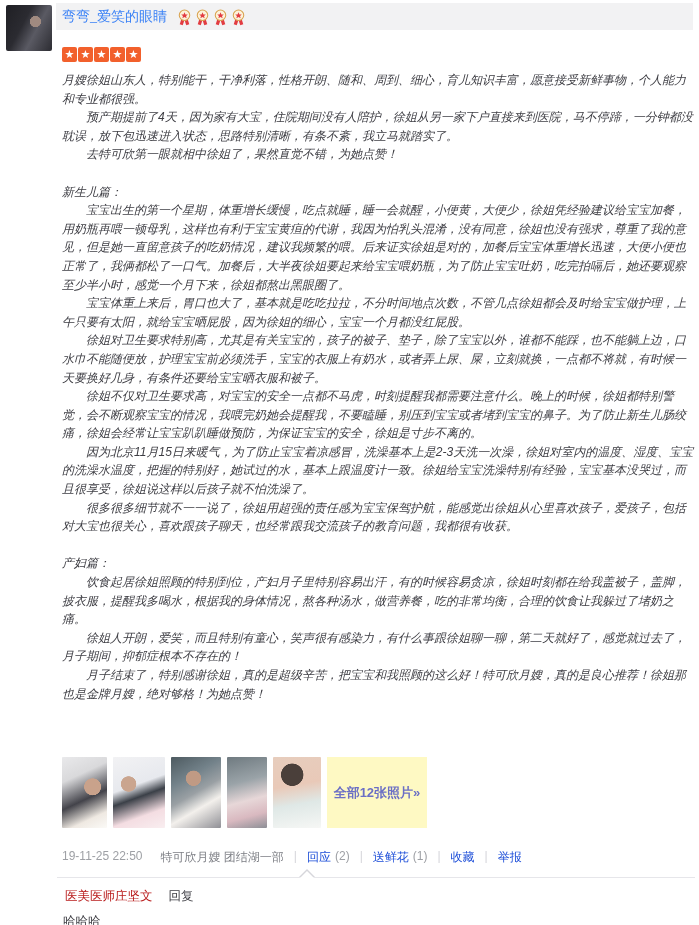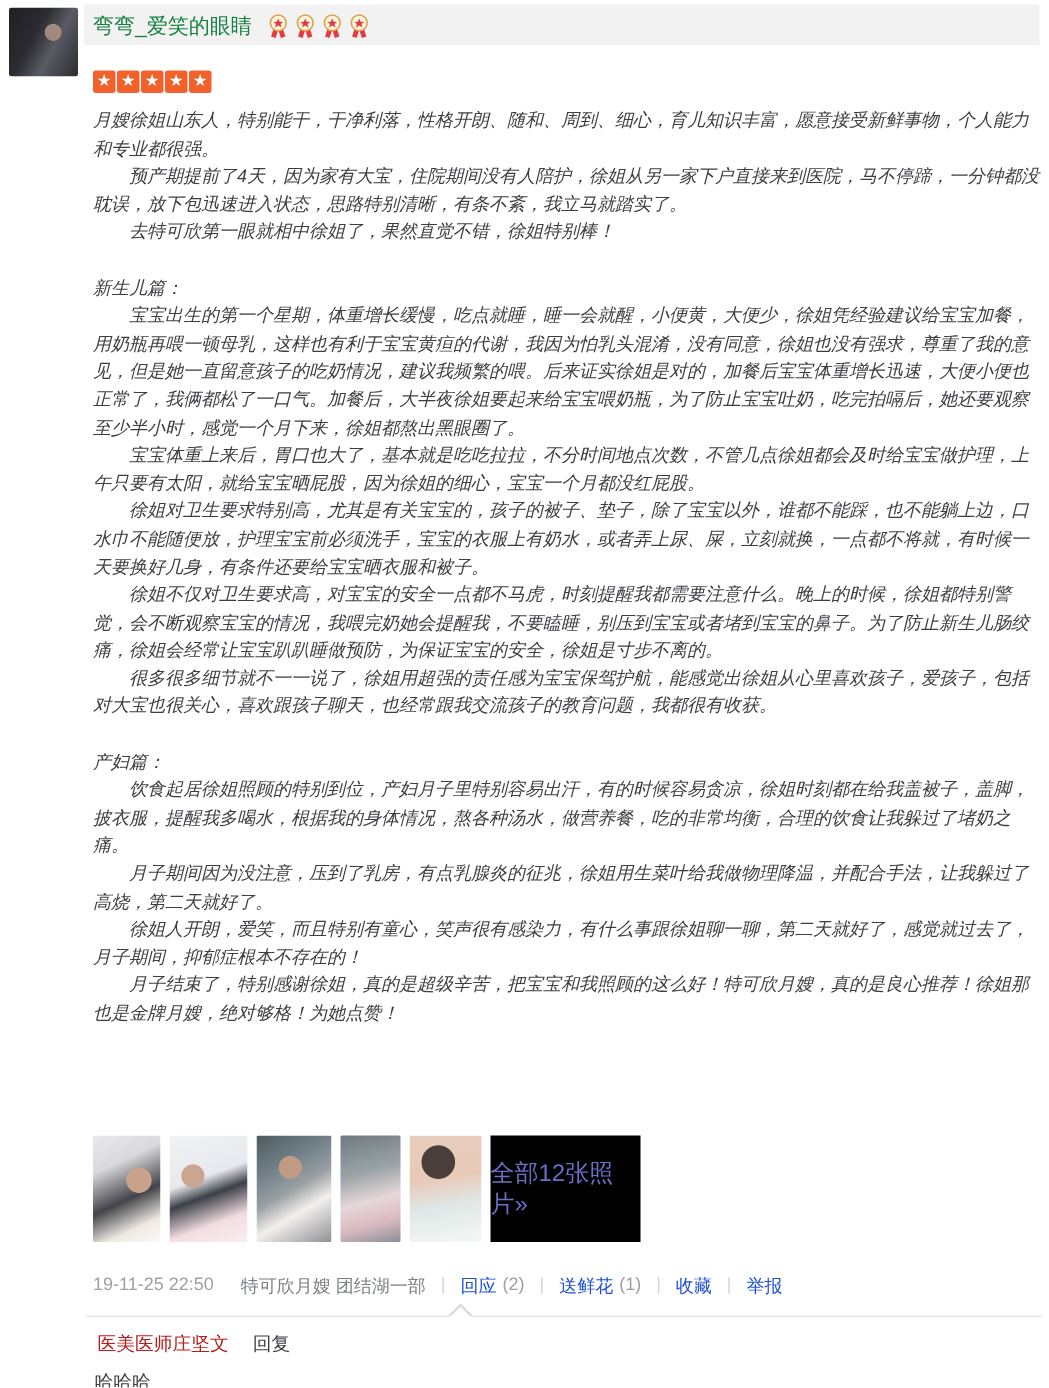--- a/index.html
+++ b/index.html
@@ -11,21 +11,21 @@
   .page{position:relative;width:699px;height:925px;overflow:hidden;}
 
   
   .header-band{position:absolute;left:56px;top:3px;width:637px;height:27px;background:#f2f2f3;}
   .avatar{position:absolute;left:6px;top:5px;width:46px;height:46px;border-radius:2px;
     background:
       radial-gradient(circle at 64% 36%, #a08a80 0, #a08a80 13%, rgba(0,0,0,0) 14%),
       linear-gradient(118deg,#1f1f24 0%,#2b2b31 38%,#5a5a63 62%,#2c2c32 100%);
   }
   .user-row{position:absolute;left:62px;top:7px;height:20px;display:flex;align-items:center;}
-  .username{font-size:14px;color:#15803d;line-height:20px;}
+  .username{font-size:14px;color:#3b82f6;line-height:20px;font-family:Liberation Serif, serif;}
   .medals{display:flex;align-items:center;margin-left:10px;gap:3px;}
   .medal{width:15px;height:17px;display:inline-block;}
 
   
   .stars{position:absolute;left:62px;top:47px;display:flex;gap:1px;}
   .star{width:15px;height:15px;background:#f2602c;border-radius:2px;color:#ffffff;
     font-size:11px;line-height:15px;text-align:center;display:inline-block;}
 
   
   .review{position:absolute;left:62px;top:71px;width:633px;height:684px;overflow:hidden;
@@ -43,22 +43,22 @@
       radial-gradient(circle at 30% 38%, #caa58f 0,#caa58f 13%,rgba(0,0,0,0) 14%),
       linear-gradient(160deg,#f2f2f4 0%,#e7e9ee 40%,#3b4048 55%,#f4dde2 78%,#f9eef0 100%);}
   .ph3{width:50px;background:
       radial-gradient(circle at 45% 30%, #c09a84 0,#c09a84 13%,rgba(0,0,0,0) 14%),
       linear-gradient(150deg,#4d5a60 0%,#73828a 30%,#9aa0a4 50%,#f3f0ec 68%,#8f8f95 100%);}
   .ph4{width:40px;background:
       linear-gradient(165deg,#6f7a80 0%,#9aa3a8 35%,#e7d7d8 60%,#d9b9c0 80%,#8d8f96 100%);}
   .ph5{width:48px;background:
       radial-gradient(circle at 40% 25%, #4a3f3a 0,#4a3f3a 18%,rgba(0,0,0,0) 19%),
       linear-gradient(170deg,#e7cdbd 0%,#e9c9b8 40%,#dfe8e6 65%,#f6f7f5 100%);}
-  .more-photos{width:100px;height:71px;background:#000000;display:flex;align-items:center;
-    justify-content:center;font-size:16px;color:#6b6fc5;cursor:pointer;}
+  .more-photos{width:100px;height:71px;background:#fef9c3;display:flex;align-items:center;
+    justify-content:center;font-size:13px;color:#6b6fc5;cursor:pointer;font-weight:bold;}
 
   
   .meta{position:absolute;left:62px;top:849px;font-size:12px;display:flex;align-items:flex-start;white-space:nowrap;}
   .meta .date{color:#9ea0a5;}
   .meta .source{color:#7d7f85;margin-left:18px;}
   .meta .sep{color:#d5d5da;margin:0 10px;}
   .meta .action{color:#1d4ed8;cursor:pointer;}
   .meta .count{color:#9ea0a5;margin-left:4px;}
 
   
@@ -125,30 +125,30 @@
     <span class="star">★</span>
     <span class="star">★</span>
     <span class="star">★</span>
     <span class="star">★</span>
     <span class="star">★</span>
   </div>
 
   <div class="review">
     <p>月嫂徐姐山东人，特别能干，干净利落，性格开朗、随和、周到、细心，育儿知识丰富，愿意接受新鲜事物，个人能力和专业都很强。</p>
     <p>　　预产期提前了4天，因为家有大宝，住院期间没有人陪护，徐姐从另一家下户直接来到医院，马不停蹄，一分钟都没耽误，放下包迅速进入状态，思路特别清晰，有条不紊，我立马就踏实了。</p>
-    <p>　　去特可欣第一眼就相中徐姐了，果然直觉不错，徐姐特别棒！</p>
+    <p>　　去特可欣第一眼就相中徐姐了，果然直觉不错，为她点赞！</p>
     <p class="section-head">新生儿篇：</p>
     <p>　　宝宝出生的第一个星期，体重增长缓慢，吃点就睡，睡一会就醒，小便黄，大便少，徐姐凭经验建议给宝宝加餐，用奶瓶再喂一顿母乳，这样也有利于宝宝黄疸的代谢，我因为怕乳头混淆，没有同意，徐姐也没有强求，尊重了我的意见，但是她一直留意孩子的吃奶情况，建议我频繁的喂。后来证实徐姐是对的，加餐后宝宝体重增长迅速，大便小便也正常了，我俩都松了一口气。加餐后，大半夜徐姐要起来给宝宝喂奶瓶，为了防止宝宝吐奶，吃完拍嗝后，她还要观察至少半小时，感觉一个月下来，徐姐都熬出黑眼圈了。</p>
     <p>　　宝宝体重上来后，胃口也大了，基本就是吃吃拉拉，不分时间地点次数，不管几点徐姐都会及时给宝宝做护理，上午只要有太阳，就给宝宝晒屁股，因为徐姐的细心，宝宝一个月都没红屁股。</p>
     <p>　　徐姐对卫生要求特别高，尤其是有关宝宝的，孩子的被子、垫子，除了宝宝以外，谁都不能踩，也不能躺上边，口水巾不能随便放，护理宝宝前必须洗手，宝宝的衣服上有奶水，或者弄上尿、屎，立刻就换，一点都不将就，有时候一天要换好几身，有条件还要给宝宝晒衣服和被子。</p>
     <p>　　徐姐不仅对卫生要求高，对宝宝的安全一点都不马虎，时刻提醒我都需要注意什么。晚上的时候，徐姐都特别警觉，会不断观察宝宝的情况，我喂完奶她会提醒我，不要瞌睡，别压到宝宝或者堵到宝宝的鼻子。为了防止新生儿肠绞痛，徐姐会经常让宝宝趴趴睡做预防，为保证宝宝的安全，徐姐是寸步不离的。</p>
+    <p>　　因为北京11月15日来暖气，为了防止宝宝着凉感冒，洗澡基本上是2-3天洗一次澡，徐姐对室内的温度、湿度、宝宝的洗澡水温度，把握的特别好，她试过的水，基本上跟温度计一致。徐姐给宝宝洗澡特别有经验，宝宝基本没哭过，而且很享受，徐姐说这样以后孩子就不怕洗澡了。</p>
     <p>　　很多很多细节就不一一说了，徐姐用超强的责任感为宝宝保驾护航，能感觉出徐姐从心里喜欢孩子，爱孩子，包括对大宝也很关心，喜欢跟孩子聊天，也经常跟我交流孩子的教育问题，我都很有收获。</p>
     <p class="section-head">产妇篇：</p>
     <p>　　饮食起居徐姐照顾的特别到位，产妇月子里特别容易出汗，有的时候容易贪凉，徐姐时刻都在给我盖被子，盖脚，披衣服，提醒我多喝水，根据我的身体情况，熬各种汤水，做营养餐，吃的非常均衡，合理的饮食让我躲过了堵奶之痛。</p>
-    <p>　　月子期间因为没注意，压到了乳房，有点乳腺炎的征兆，徐姐用生菜叶给我做物理降温，并配合手法，让我躲过了高烧，第二天就好了。</p>
     <p>　　徐姐人开朗，爱笑，而且特别有童心，笑声很有感染力，有什么事跟徐姐聊一聊，第二天就好了，感觉就过去了，月子期间，抑郁症根本不存在的！</p>
     <p>　　月子结束了，特别感谢徐姐，真的是超级辛苦，把宝宝和我照顾的这么好！特可欣月嫂，真的是良心推荐！徐姐那也是金牌月嫂，绝对够格！为她点赞！</p>
   </div>
 
   <div class="photos">
     <div class="photo ph1"></div>
     <div class="photo ph2"></div>
     <div class="photo ph3"></div>
     <div class="photo ph4"></div>
     <div class="photo ph5"></div>

